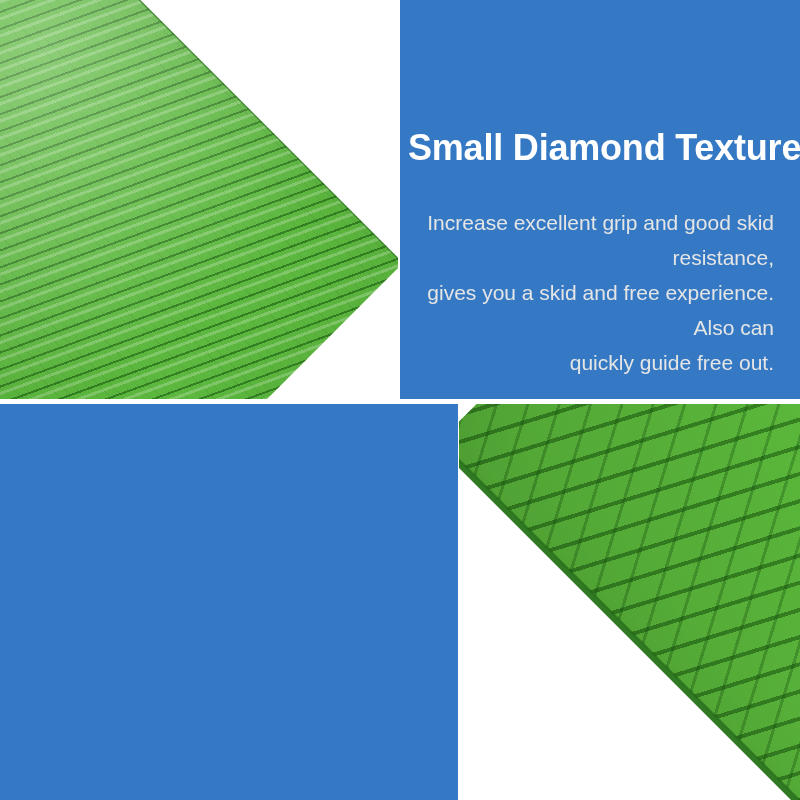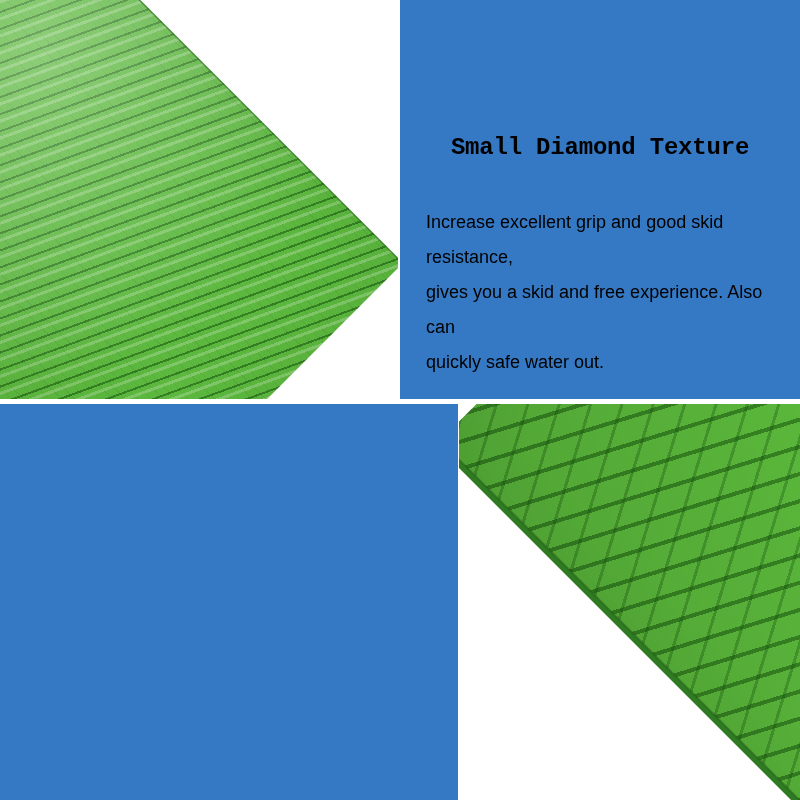--- a/index.html
+++ b/index.html
@@ -51,24 +51,24 @@
   
   .mat-small-rim{position:absolute;left:-92px;top:58px;width:580px;height:580px;
       transform:rotate(45deg);transform-origin:50% 0%;
       border-top:2px solid rgba(40,110,30,.55);
       border-left:2px solid rgba(40,110,30,.45);
       border-radius:30px 0 0 0;pointer-events:none;}
 
   
   #panel-tr{left:400px;top:0;width:400px;height:400px;background:#3579c4;}
   #heading-texture{position:absolute;left:8px;top:126px;width:384px;
-      color:#000000;font-size:24px;font-weight:bold;letter-spacing:-.2px;
-      text-align:center;line-height:44px;white-space:nowrap;font-family:Liberation Mono, monospace;}
+      color:#ffffff;font-size:36px;font-weight:bold;letter-spacing:-.2px;
+      text-align:center;line-height:44px;white-space:nowrap;}
   #body-texture{position:absolute;left:26px;top:205px;width:348px;
-      color:#000000;font-size:18px;line-height:35px;text-align:left;}
+      color:#e5e5e5;font-size:21px;line-height:35px;text-align:right;}
 
   
   #divider{position:absolute;left:0;top:399px;width:800px;height:5px;background:#ffffff;}
 
   
   #panel-bl{left:0;top:404px;width:458px;height:396px;background:#3579c4;}
 
   
   #panel-br{left:459px;top:404px;width:341px;height:396px;background:#ffffff;}
   
@@ -118,21 +118,21 @@
     </div>
     <div class="mat-small-shade"></div>
     <div class="mat-small-rim"></div>
   </div>
 
   <div class="panel" id="panel-tr">
     <div id="heading-texture">Small Diamond Texture</div>
     <div id="body-texture">
       <div>Increase excellent grip and good skid resistance,</div>
       <div>gives you a skid and free experience. Also can</div>
-      <div>quickly safe water out.</div>
+      <div>quickly guide free out.</div>
     </div>
   </div>
 
   <div id="divider"></div>
 
   <div class="panel" id="panel-bl">
     
     
   </div>
 

